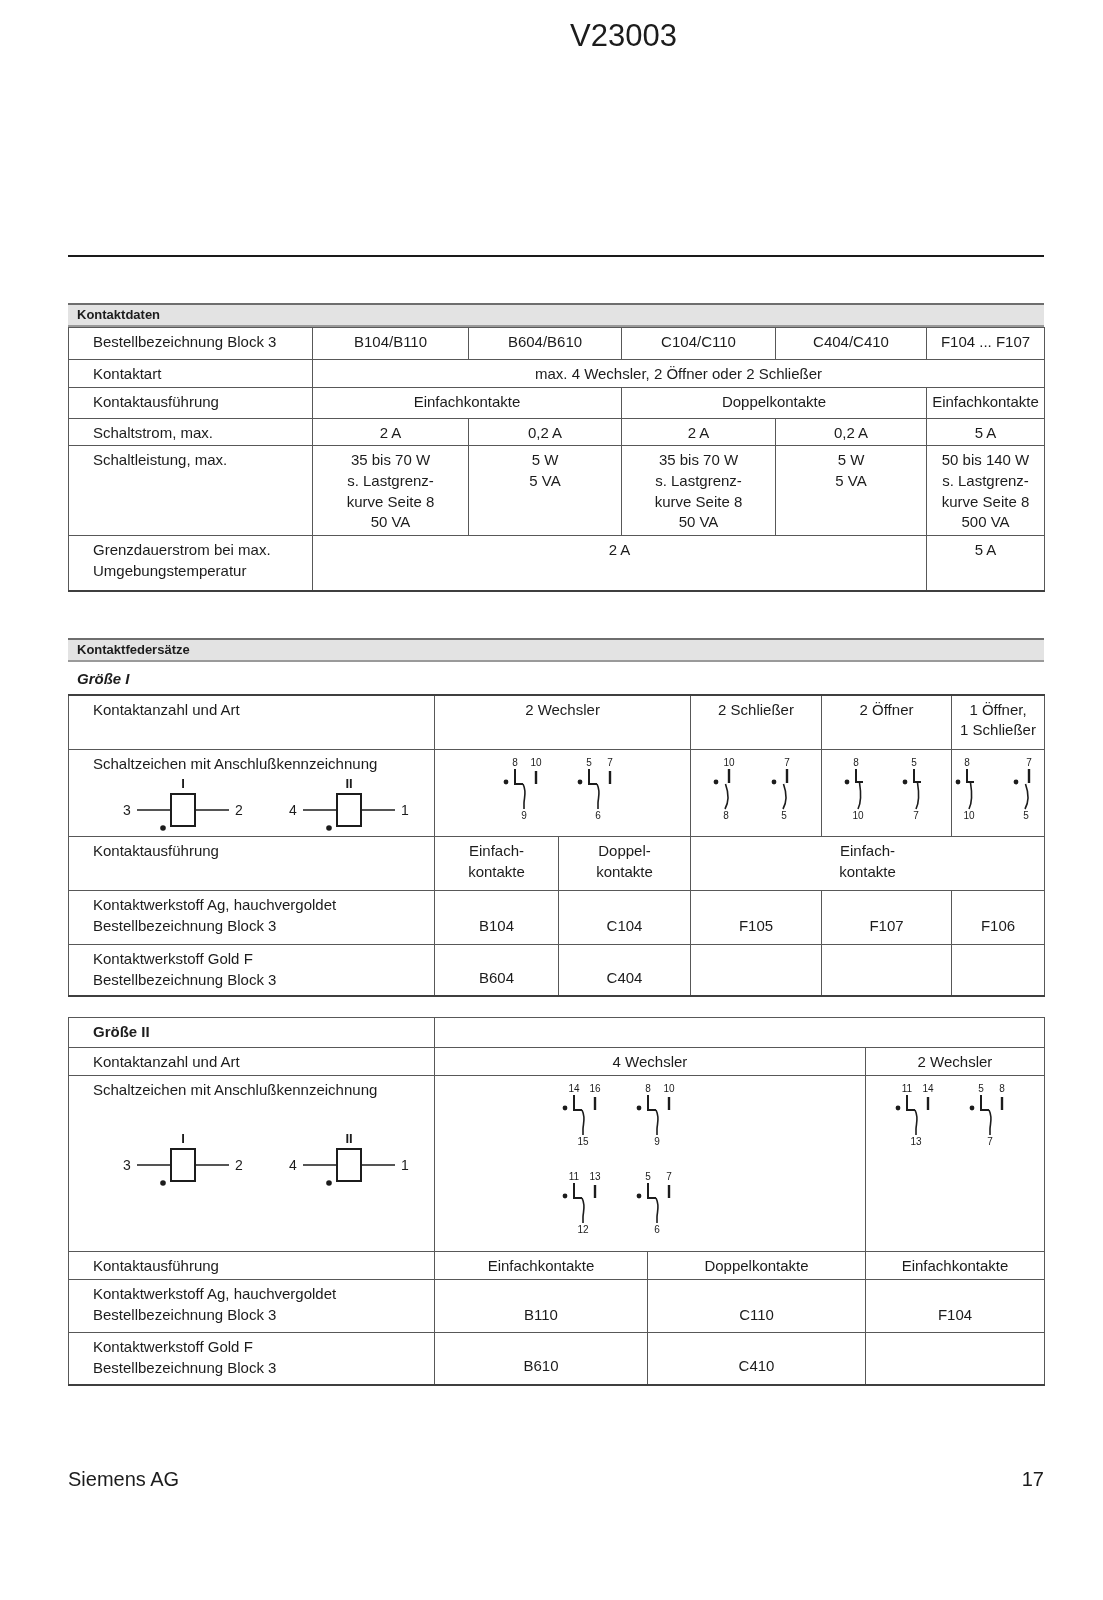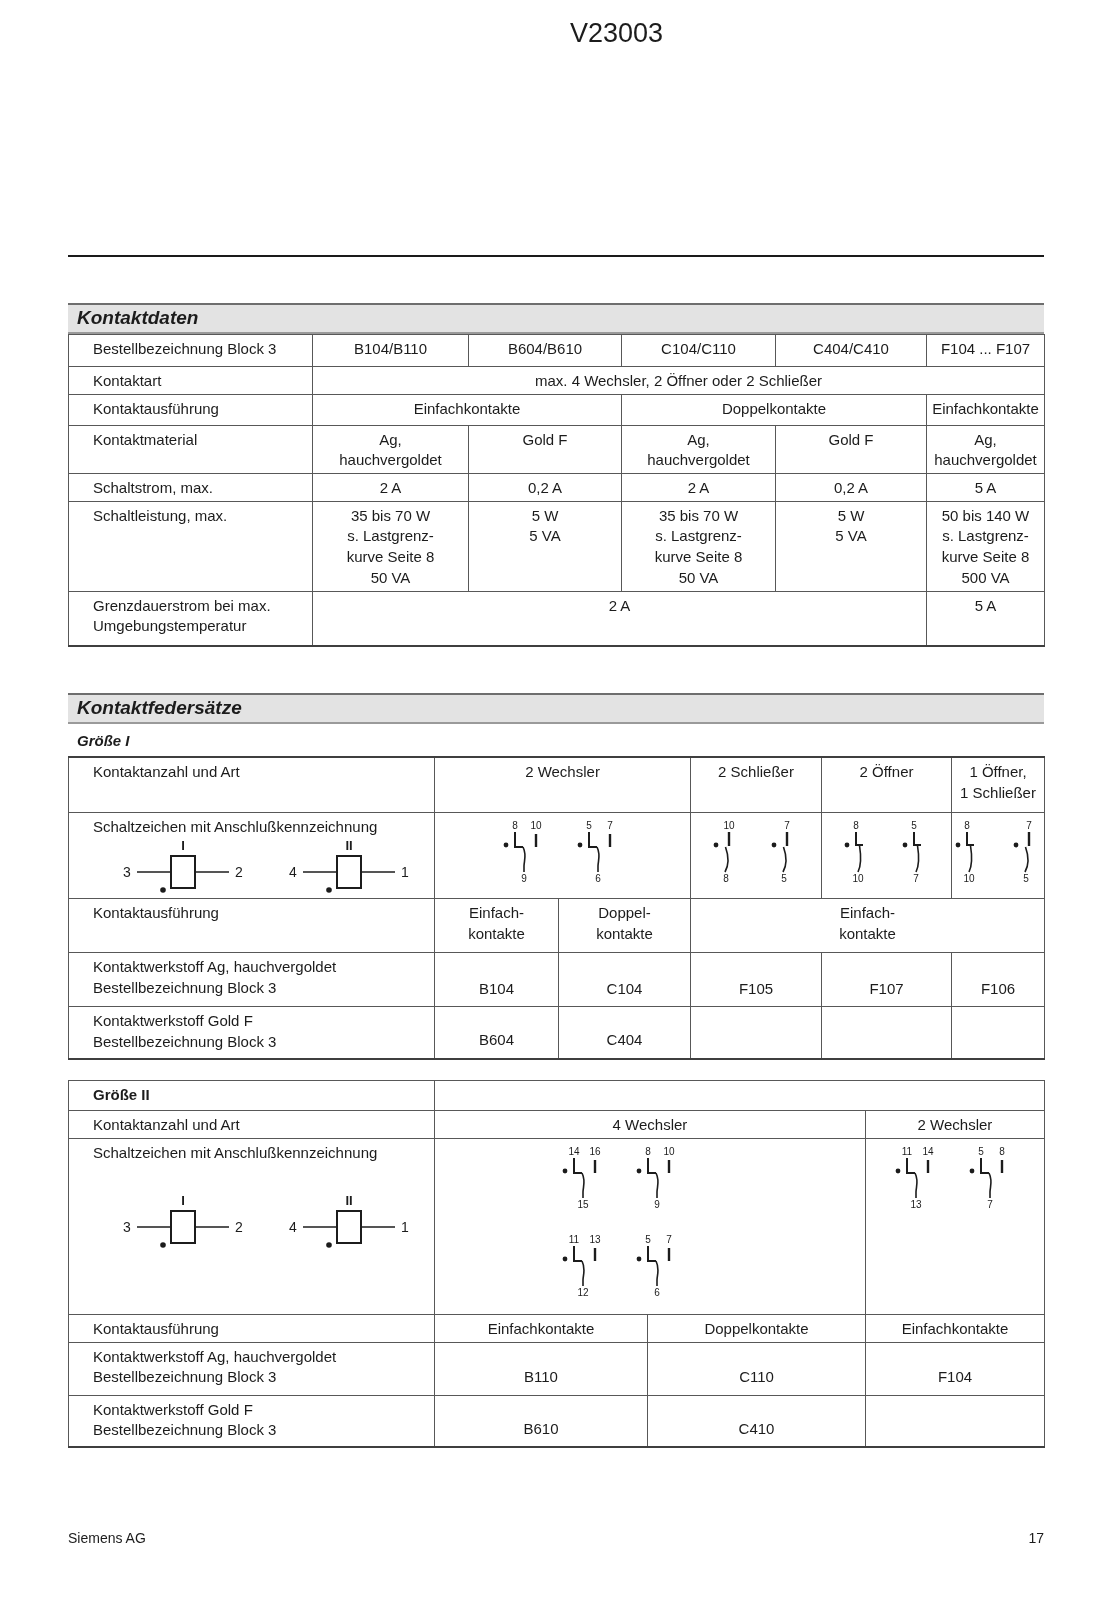--- a/index.html
+++ b/index.html
@@ -2,25 +2,25 @@
 <html><head>
 <meta charset="utf-8">
 <style>
   html,body{margin:0;padding:0;background:#ffffff;}
   body{width:1103px;height:1600px;position:relative;font-family:"Liberation Sans","DejaVu Sans",sans-serif;color:#1c1c1c;}
   .page{position:absolute;left:68px;top:0;width:976px;}
   
   .page-header{position:relative;padding-top:18px;height:36px;}
   .brand{font-size:27px;letter-spacing:.5px;}
   .brand sup{font-size:14px;}
-  .model{position:absolute;left:502px;top:18px;font-size:27px;}
+  .model{position:absolute;left:502px;top:18px;font-size:31px;}
   
   .toprule{margin-top:201px;border-top:2px solid #1a1a1a;height:0;}
   .secbar{margin-top:46px;background:#e3e3e3;border-top:2px solid #6e6e6e;border-bottom:2px solid #9a9a9a;
-          font-size:19px;font-weight:bold;padding:2px 0 3px 9px;font-style:italic;}
+          font-size:13px;font-weight:bold;padding:2px 0 3px 9px;}
   .secbar.kf{}
   .groesse-heading{font-size:15px;font-weight:bold;padding:8px 0 7px 9px;font-style:italic;}
   
   table{border-collapse:collapse;table-layout:fixed;width:976px;}
   td{border:1px solid #585858;vertical-align:top;font-size:15px;padding:4px 4px 2px 4px;
      text-align:center;line-height:1.38;overflow:hidden;}
   td.lab{text-align:left;padding-left:24px;}
   td.pre,div.pre{white-space:pre-line;}
   td.vb{vertical-align:bottom;padding-bottom:7px;}
   td.bold{font-weight:bold;}
@@ -28,21 +28,21 @@
   tr.bot2 td{border-bottom:2px solid #3f3f3f;}
   td.sym{padding:2px 0 0 0;}
   
   .symrow{display:flex;justify-content:center;align-items:flex-start;gap:26px;padding-top:4px;}
   .symcol{display:flex;flex-direction:column;gap:20px;transform:translateX(-28px);}
   .coilrow{display:flex;gap:34px;padding-left:24px;}
   .coilrow.g1{margin-top:1px;}
   .coilrow.g2{margin-top:30px;}
   svg text{font-family:"Liberation Sans","DejaVu Sans",sans-serif;}
   
-  .page-footer{display:flex;justify-content:space-between;margin-top:82px;font-size:14px;}
+  .page-footer{display:flex;justify-content:space-between;margin-top:82px;font-size:20px;}
 </style>
 </head>
 <body>
 
 <div class="page">
 
   <div class="page-header">
     <div class="model">V23003</div>
   </div>
 
@@ -70,31 +70,20 @@
     </tr>
     <tr style="height:23px">
       <td class="lab">Kontaktart</td>
       <td colspan="5">max. 4 Wechsler, 2 Öffner oder 2 Schließer</td>
     </tr>
     <tr style="height:31px">
       <td class="lab">Kontaktausführung</td>
       <td colspan="2">Einfachkontakte</td>
       <td colspan="2">Doppelkontakte</td>
       <td>Einfachkontakte</td>
-    </tr>
-    <tr style="height:44px">
-      <td class="lab">Kontaktmaterial</td>
-      <td class="pre">Ag,
-hauchvergoldet</td>
-      <td class="pre">Gold F</td>
-      <td class="pre">Ag,
-hauchvergoldet</td>
-      <td class="pre">Gold F</td>
-      <td class="pre">Ag,
-hauchvergoldet</td>
     </tr>
     <tr style="height:27px">
       <td class="lab">Schaltstrom, max.</td>
       <td>2 A</td>
       <td>0,2 A</td>
       <td>2 A</td>
       <td>0,2 A</td>
       <td>5 A</td>
     </tr>
     <tr style="height:87px">

